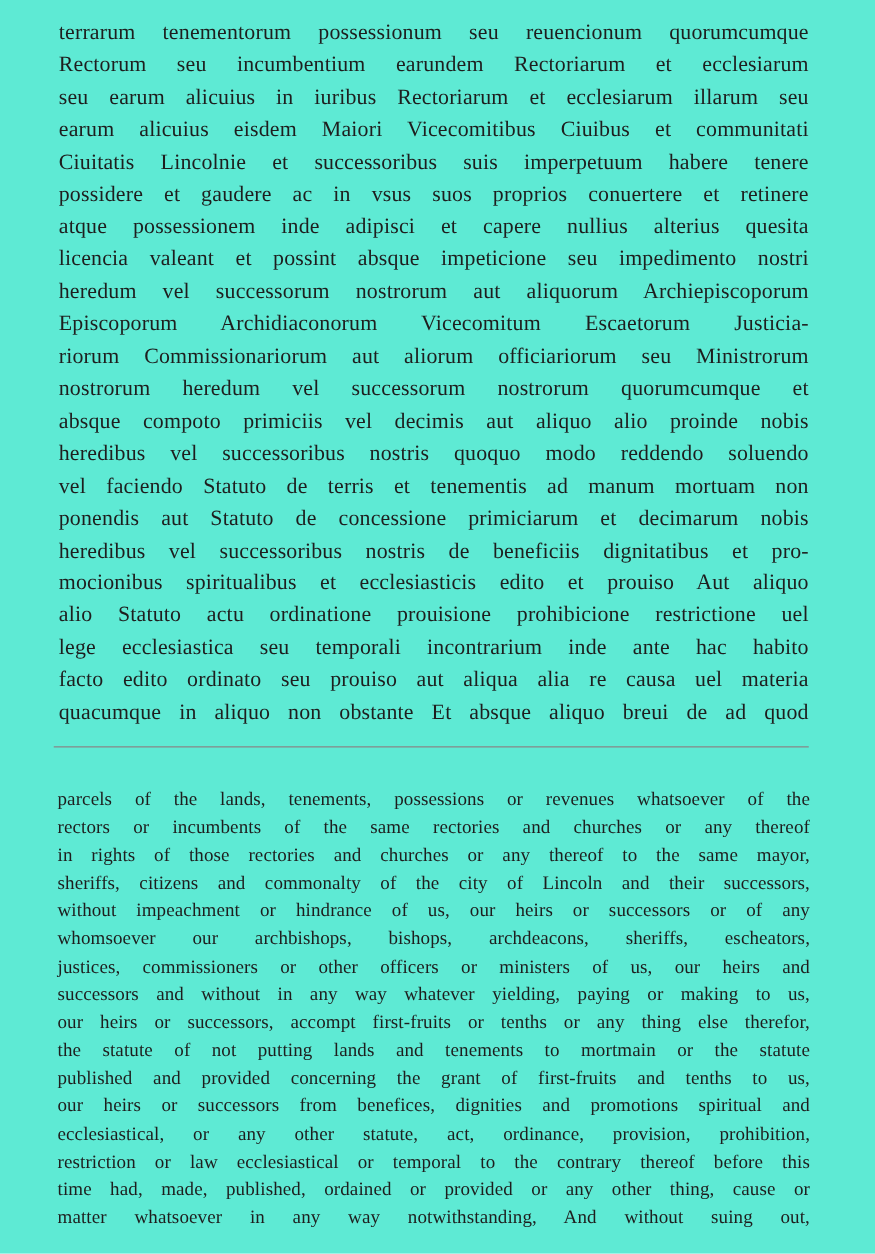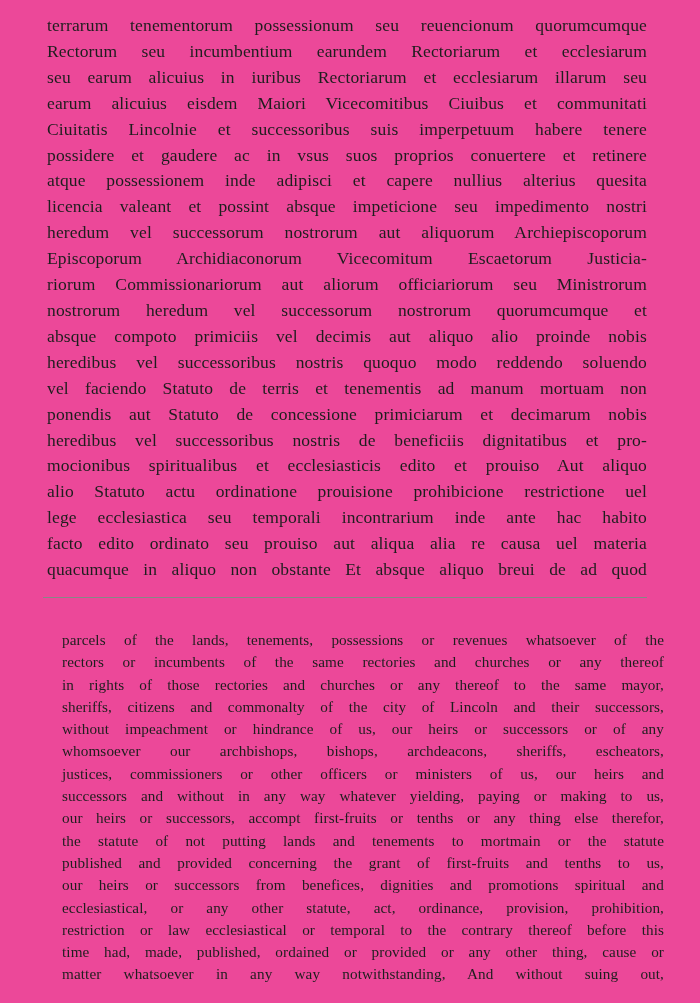--- a/index.html
+++ b/index.html
@@ -4,42 +4,42 @@
 <style>
   html, body {
     margin: 0;
     padding: 0;
     background: #ffffff;
   }
   .page {
     position: relative;
     width: 700px;
     height: 1003px;
-    background: #ec4899;
+    background: #5eead4;
     font-family: "Liberation Serif", "DejaVu Serif", serif;
     color: #1e1e1e;
     overflow: hidden;
   }
   .textblock {
     position: absolute;
     white-space: pre-line;
     text-align: justify;
     text-align-last: justify;
     -moz-text-align-last: justify;
   }
   .latin {
     left: 47px;
     top: 13px;
     width: 600px;
     font-size: 17.5px;
     line-height: 25.9px;
     letter-spacing: 0.15px;
   }
   .english {
-    left: 62px;
+    left: 46px;
     top: 629px;
     width: 602px;
     font-size: 15.2px;
     line-height: 22.3px;
     letter-spacing: 0.1px;
   }
   .divider {
     position: absolute;
     left: 43px;
     top: 597px;

